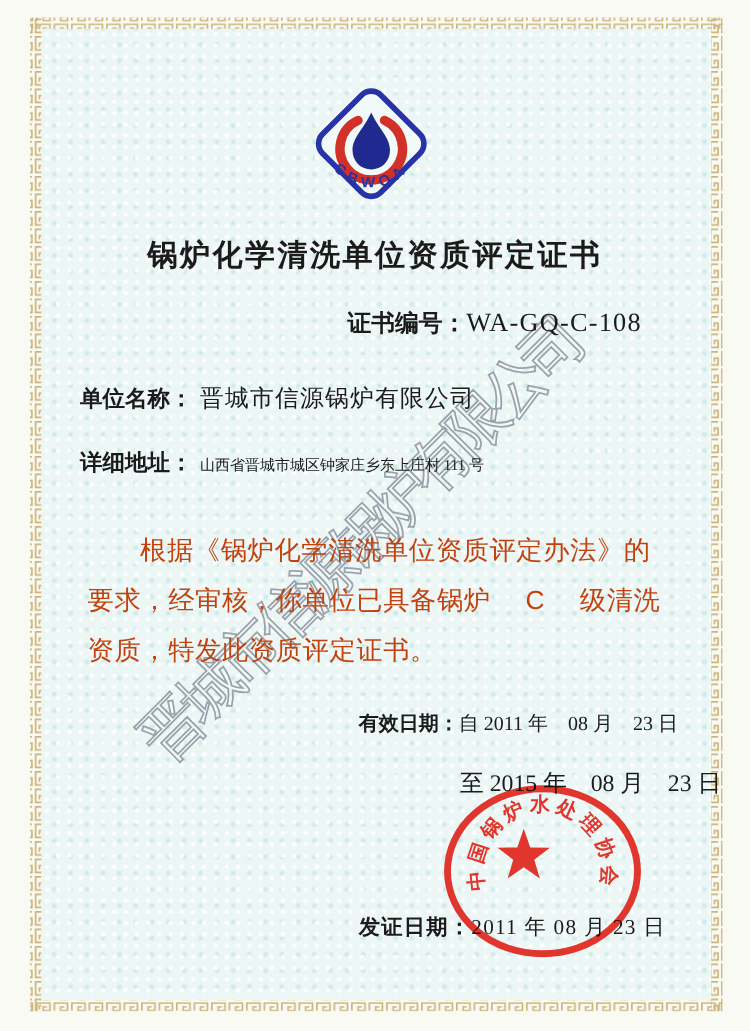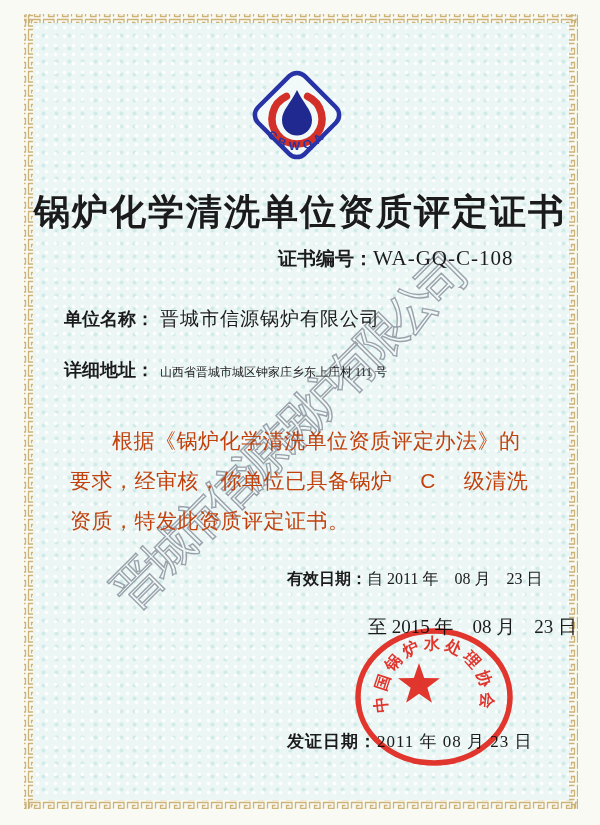--- a/index.html
+++ b/index.html
@@ -8,21 +8,21 @@
   .paper{position:absolute;left:33px;top:23px;width:536px;height:777px;
         background-color:#ebf6f5;
         background-image:radial-gradient(rgba(255,255,255,0.95) 1px,transparent 2.4px),
                          radial-gradient(rgba(184,226,222,0.55) 1.2px,transparent 2.6px);
         background-size:9px 9px,13px 13px;background-position:0 0,4px 6px;}
   .border-svg{position:absolute;left:0;top:0;z-index:0;}
   .watermark-svg{position:absolute;left:0;top:0;z-index:1;pointer-events:none;}
   .content{position:absolute;left:0;top:0;width:600px;height:825px;z-index:2;}
   .logo-svg{position:absolute;left:240px;top:62px;}
   .title{position:absolute;top:188px;left:0;width:600px;text-align:center;
-        font-size:36px;font-weight:600;letter-spacing:2px;}
+        font-size:24px;font-weight:600;letter-spacing:2px;}
   .row{position:absolute;white-space:nowrap;}
   .label{font-weight:bold;}
   .certno{left:278px;top:246px;font-size:19px;}
   .certno .value{font-size:21px;letter-spacing:1px;}
   .unit{left:64px;top:306px;font-size:18px;}
   .unit .value{font-size:19px;margin-left:6px;letter-spacing:1px;}
   .addr{left:64px;top:358px;font-size:18px;}
   .addr .value{font-size:12px;margin-left:6px;}
   .body-par{position:absolute;left:70px;top:421px;width:468px;
         font-family:"Liberation Sans",sans-serif;font-size:21px;line-height:40px;

